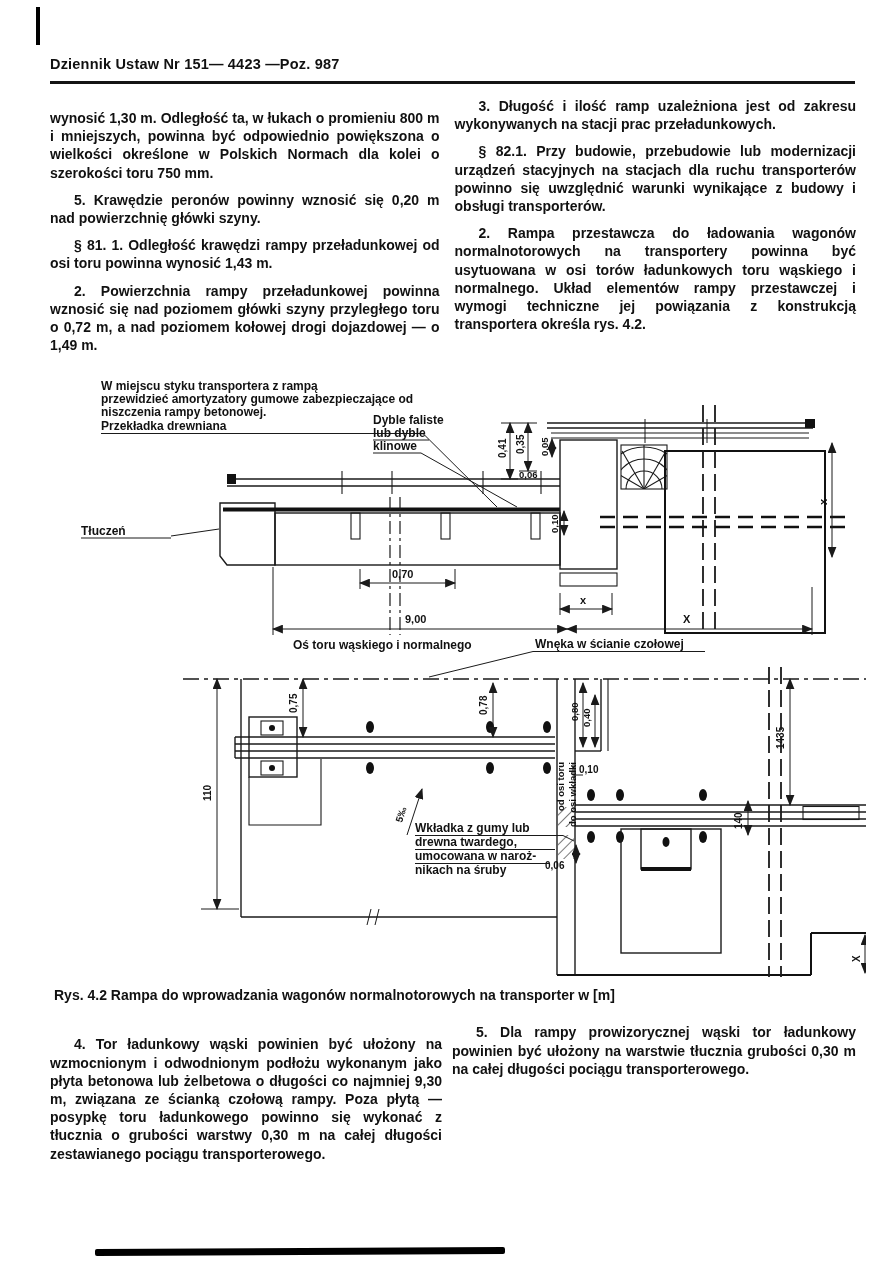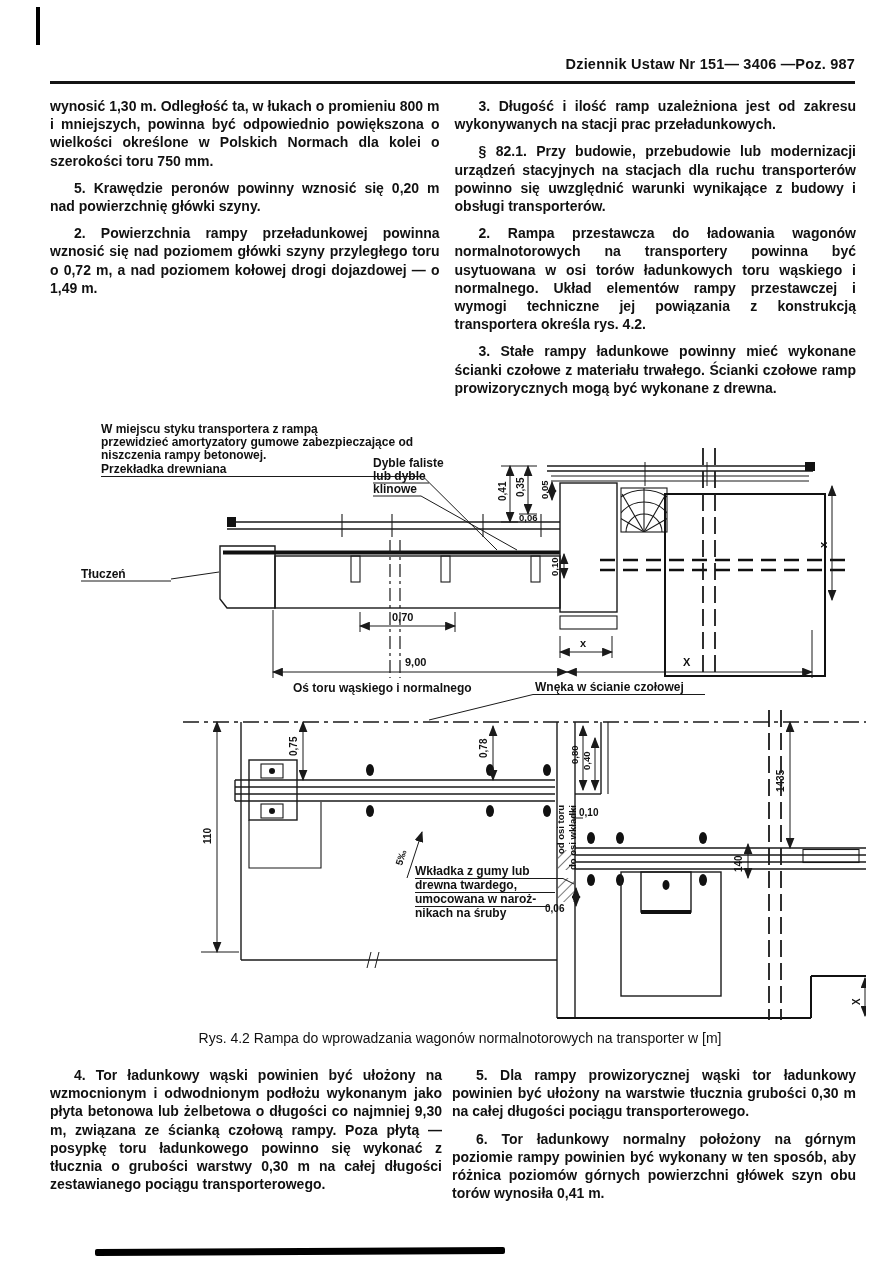--- a/index.html
+++ b/index.html
@@ -1,28 +1,28 @@
 <!DOCTYPE html>
 <html><head>
 <meta charset="utf-8">
 <style>
   * { box-sizing: border-box; }
   html, body { margin: 0; padding: 0; background: #ffffff; }
   .page { position: relative; width: 893px; height: 1263px; background: #fff; color: #111;
           font-family: "Liberation Sans", sans-serif; overflow: hidden; }
-  .hdr { display: flex; justify-content: flex-end; align-items: baseline;
+  .hdr { display: flex; justify-content: flex-start; align-items: baseline;
          margin: 56px 38px 0 50px; padding-bottom: 9px; border-bottom: 3.5px solid #141414;
          font-size: 14.5px; font-weight: bold; letter-spacing: .2px; }
   .cols { display: flex; gap: 15px; margin: 13px 37px 0 50px; }
   .col  { font-size: 14px; font-weight: bold; line-height: 18.2px; text-align: justify; }
-  .col.l { width: 392px; } .col.r { width: 404px; }
+  .col.l { width: 392px; margin-top: 12px; } .col.r { width: 404px; }
   .col p { margin: 0 0 9px; text-indent: 24px; }
   .col p.noind { text-indent: 0; }
   .fig { margin: 14px 0 0 54px; width: 812px; }
-  .cap { margin: 6px 0 0 54px; width: 812px; text-align: center; font-size: 14px; font-weight: normal; }
+  .cap { margin: 6px 0 0 54px; width: 812px; font-size: 14px; font-weight: bold; }
   .cols.bot { margin-top: 20px; gap: 10px; }
   .corner { position: absolute; left: 36px; top: 7px; width: 4px; height: 38px; background: #000; }
   .smudge { position: absolute; left: 95px; top: 1248px; width: 410px; height: 7px;
             background: #000; transform: rotate(-0.25deg); border-radius: 2px; }
 
   
   svg .s   { stroke:#1a1a1a; stroke-width:1.4; fill:none; }
   svg .s1  { stroke:#1a1a1a; stroke-width:1.1; fill:none; }
   svg .s2  { stroke:#111;    stroke-width:2;   fill:none; }
   svg .thk { stroke:#111;    stroke-width:4;   fill:none; }
@@ -39,35 +39,35 @@
   svg .t10 { font-size:10px; } svg .t9  { font-size:9.5px; }
 </style>
 </head>
 <body>
 
 <div class="page">
   <div class="corner"></div>
 
   <div class="hdr">
     <span>Dziennik Ustaw Nr 151</span>
-    <span>— 3406 —</span>
+    <span>— 4423 —</span>
     <span>Poz. 987</span>
   </div>
 
   <div class="cols">
     <div class="col l">
       <p class="noind">wynosić 1,30 m. Odległość ta, w łukach o promieniu 800 m i mniejszych, powinna być odpowiednio powiększona o wielkości określone w Polskich Normach dla kolei o szerokości toru 750 mm.</p>
       <p>5. Krawędzie peronów powinny wznosić się 0,20 m nad powierzchnię główki szyny.</p>
+      <p>§ 81. 1. Odległość krawędzi rampy przeładunkowej od osi toru powinna wynosić 1,43 m.</p>
       <p>2. Powierzchnia rampy przeładunkowej powinna wznosić się nad poziomem główki szyny przyległego toru o 0,72 m, a nad poziomem kołowej drogi dojazdowej — o 1,49 m.</p>
     </div>
     <div class="col r">
       <p>3. Długość i ilość ramp uzależniona jest od zakresu wykonywanych na stacji prac przeładunkowych.</p>
       <p>§ 82.1. Przy budowie, przebudowie lub modernizacji urządzeń stacyjnych na stacjach dla ruchu transporterów powinno się uwzględnić warunki wynikające z budowy i obsługi transporterów.</p>
       <p>2. Rampa przestawcza do ładowania wagonów normalnotorowych na transportery powinna być usytuowana w osi torów ładunkowych toru wąskiego i normalnego. Układ elementów rampy przestawczej i wymogi techniczne jej powiązania z konstrukcją transportera określa rys. 4.2.</p>
-      <p>3. Stałe rampy ładunkowe powinny mieć wykonane ścianki czołowe z materiału trwałego. Ścianki czołowe ramp prowizorycznych mogą być wykonane z drewna.</p>
     </div>
   </div>
 
   <div class="fig">
   <svg width="812" height="600" viewBox="0 0 810 600">
     <defs>
       <marker id="arr" viewBox="0 0 10 8" refX="9" refY="4" markerWidth="11" markerHeight="9" orient="auto-start-reverse" markerUnits="userSpaceOnUse">
         <path d="M0,0 L10,4 L0,8 Z" fill="#1a1a1a"></path>
       </marker>
       <pattern id="hatch" width="7" height="7" patternUnits="userSpaceOnUse" patternTransform="rotate(45)">
@@ -291,18 +291,17 @@
   </div>
 
   <div class="cap">Rys. 4.2 Rampa do wprowadzania wagonów normalnotorowych na transporter w [m]</div>
 
   <div class="cols bot">
     <div class="col l">
       <p>4. Tor ładunkowy wąski powinien być ułożony na wzmocnionym i odwodnionym podłożu wykonanym jako płyta betonowa lub żelbetowa o długości co najmniej 9,30 m, związana ze ścianką czołową rampy. Poza płytą — posypkę toru ładunkowego powinno się wykonać z tłucznia o grubości warstwy 0,30 m na całej długości zestawianego pociągu transporterowego.</p>
     </div>
     <div class="col r">
       <p>5. Dla rampy prowizorycznej wąski tor ładunkowy powinien być ułożony na warstwie tłucznia grubości 0,30 m na całej długości pociągu transporterowego.</p>
-      <p>6. Tor ładunkowy normalny położony na górnym poziomie rampy powinien być wykonany w ten sposób, aby różnica poziomów górnych powierzchni główek szyn obu torów wynosiła 0,41 m.</p>
     </div>
   </div>
 
   <div class="smudge"></div>
 </div>
 
 </body></html>

